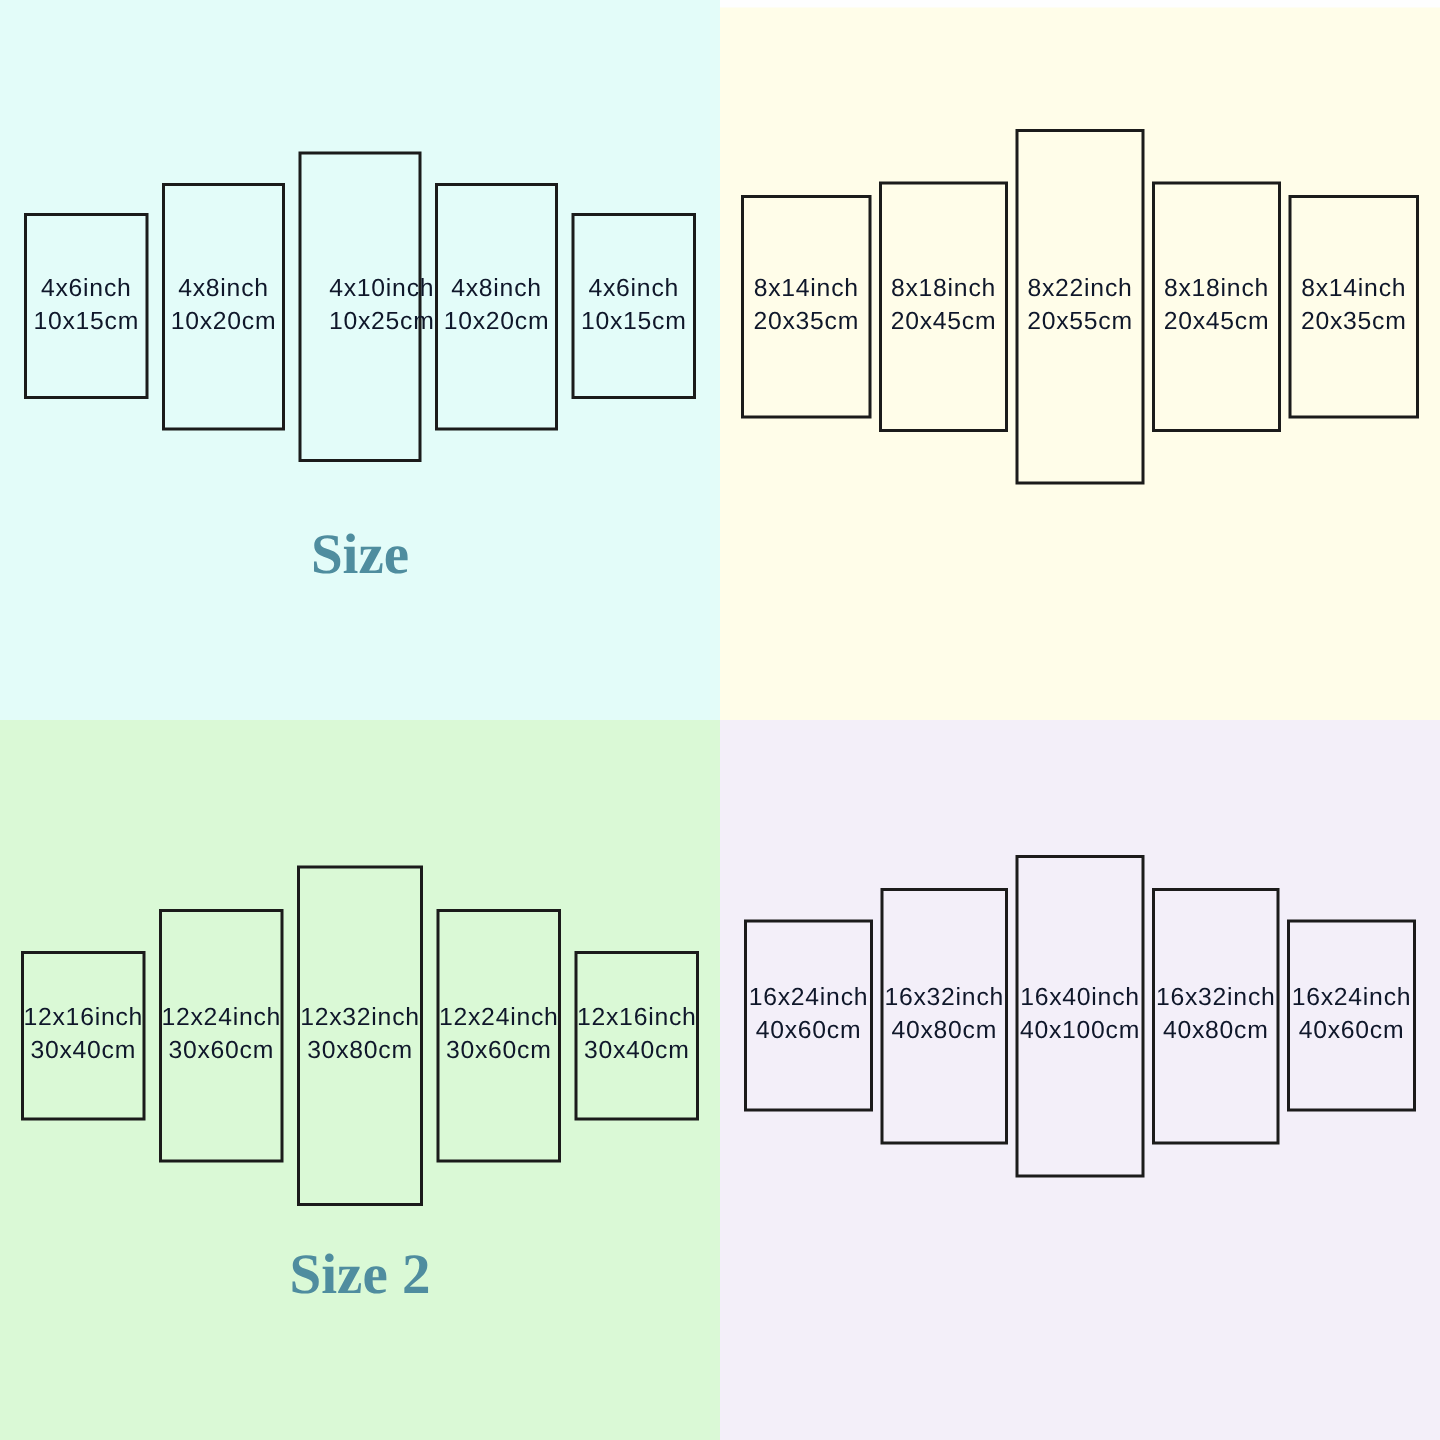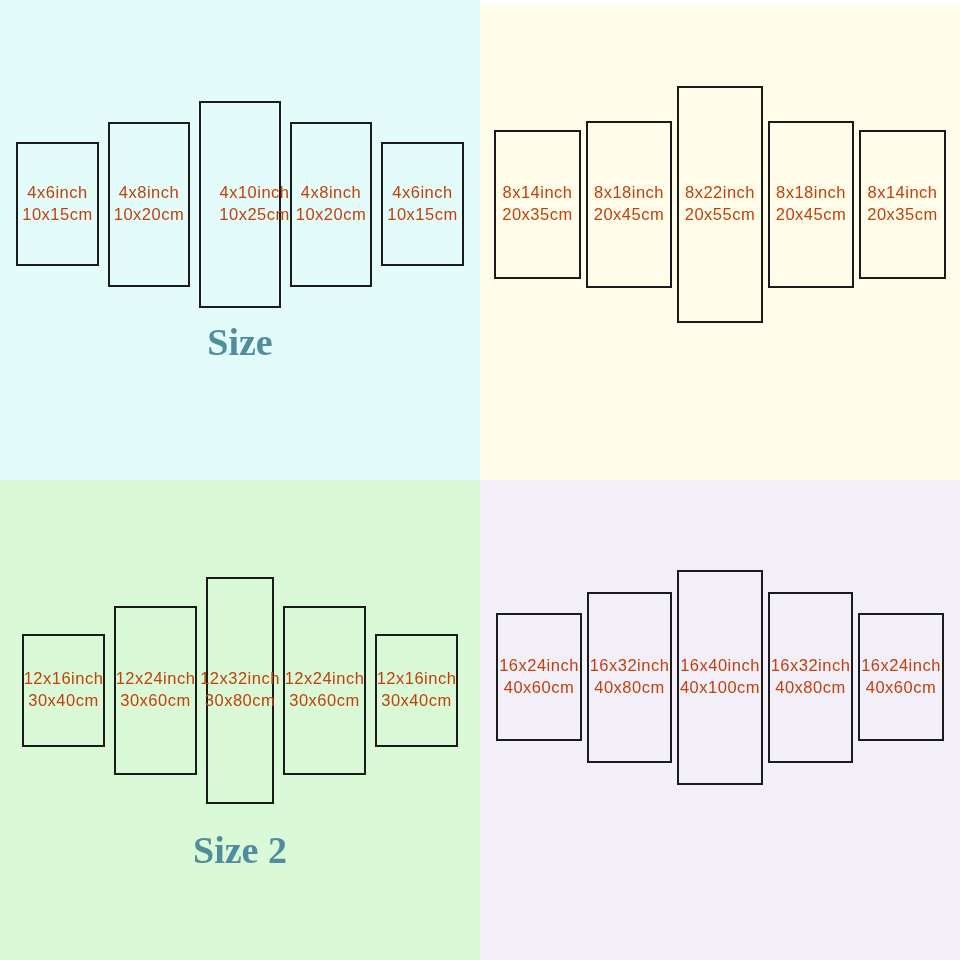--- a/index.html
+++ b/index.html
@@ -20,36 +20,36 @@
     display:flex;justify-content:center;align-items:center;
   }
   .q0 .row{top:100px;height:208px;gap:9px;}
   .q1 .row{top:85px; height:238px;gap:5px;}
   .q2 .row{top:96px; height:228px;gap:9px;}
   .q3 .row{top:89px;height:216px;gap:5px;}
 
   .panel{
     box-sizing:border-box;border:2px solid #1b1b1b;
     display:flex;flex-direction:column;justify-content:center;align-items:center;
-    text-align:center;color:#c2410c;font-size:16.5px;line-height:1.32;
+    text-align:center;color:#0f172a;font-size:16.5px;line-height:1.32;
     letter-spacing:0.5px;flex:0 0 auto;
   }
   .q0 .p-sm{width:83px;height:124px;} .q0 .p-md{width:82px;height:165px;} .q0 .p-lg{width:82px;height:207px;padding-left:29px;}
   .q1 .p-sm{width:87px;height:149px;} .q1 .p-md{width:86px;height:167px;} .q1 .p-lg{width:86px;height:237px;}
-  .q2 .p-sm{width:83px;height:113px;} .q2 .p-md{width:83px;height:169px;} .q2 .p-lg{width:68px;height:227px;align-items:center;}
+  .q2 .p-sm{width:83px;height:113px;} .q2 .p-md{width:83px;height:169px;} .q2 .p-lg{width:84px;height:227px;align-items:center;}
   .q3 .p-sm{width:86px;height:128px;} .q3 .p-md{width:85px;height:171px;} .q3 .p-lg{width:86px;height:215px;}
 
   .panel .line{display:block;white-space:nowrap;}
 
   .q-title{
     position:absolute;left:0;width:100%;text-align:center;
     font-family:"Liberation Serif",serif;font-weight:bold;
     font-size:38px;color:#4f8d9f;letter-spacing:0px;
   }
-  .q0 .q-title,.q1 .q-title{top:320px;}
+  .q0 .q-title,.q1 .q-title{top:348px;}
   .q2 .q-title,.q3 .q-title{top:828px - 480px;top:348px;}
 </style>
 </head>
 <body>
 
 <div>
 
   <div class="quadrant q0">
     <div class="row">
       <div class="panel p-sm">

